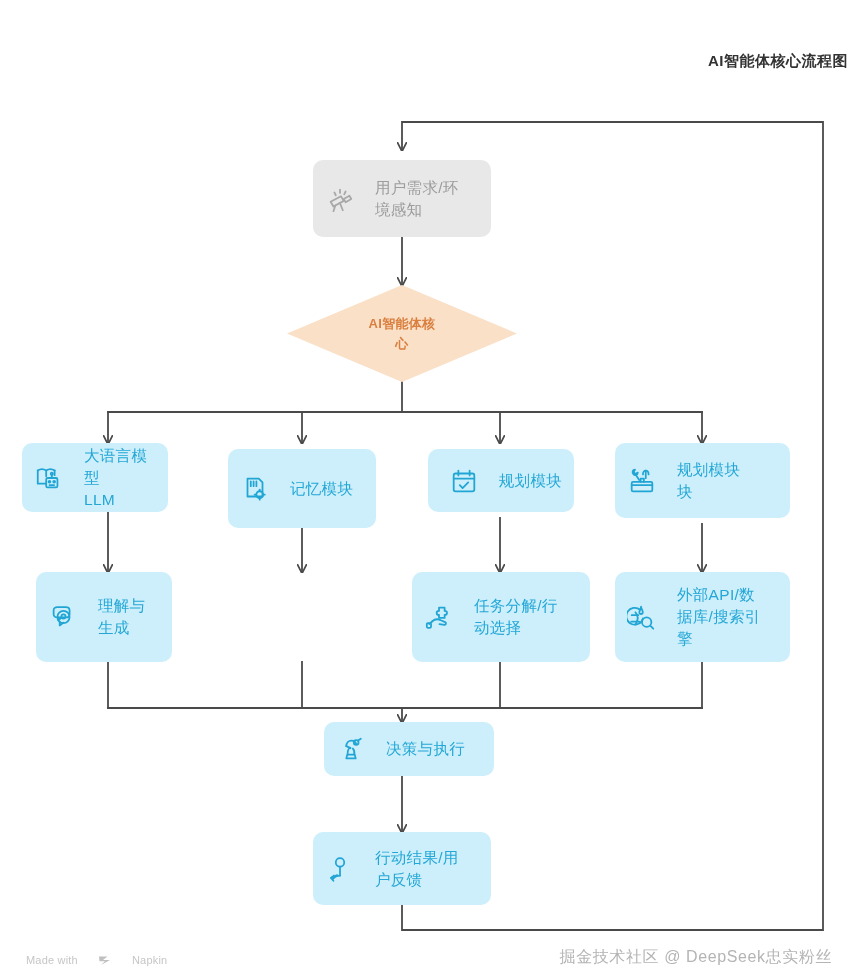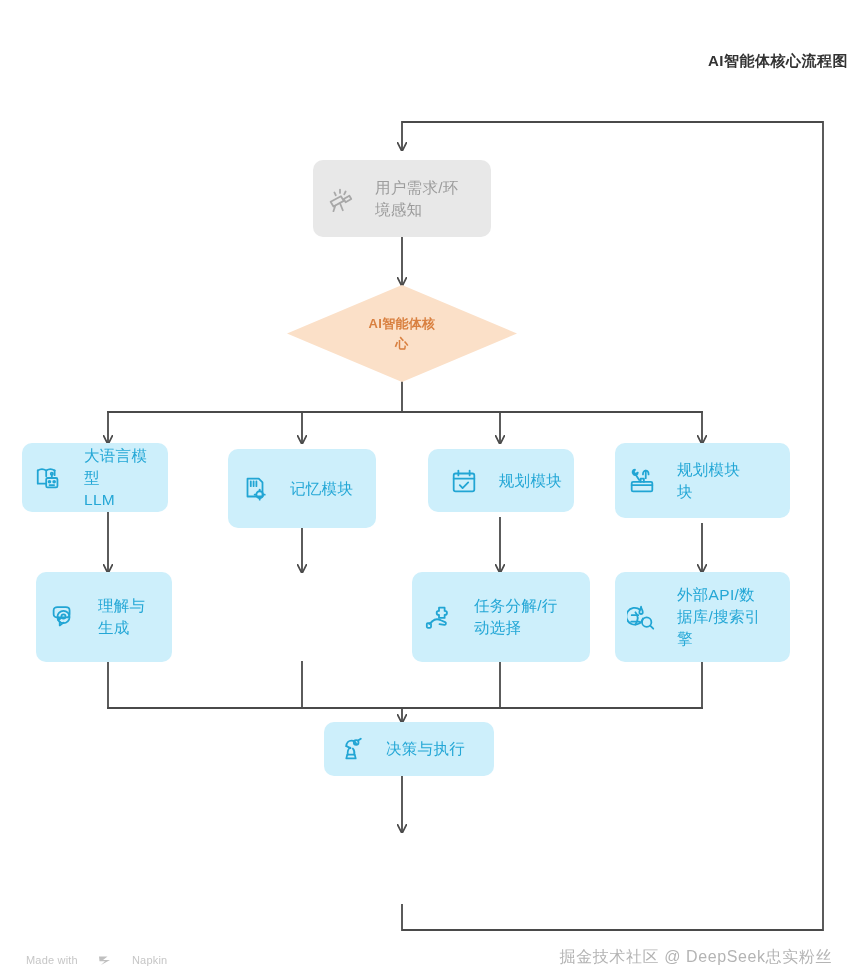--- a/index.html
+++ b/index.html
@@ -281,20 +281,31 @@
       <path d="M12.5 22 C12 18 13 16 15 14.5"></path>
       <path d="M19.5 22 C20 19 19.5 17 18 15.5"></path>
       <path d="M11 13 C11 9.5 13.5 7 16.5 7 C19 7 21 8.5 21.5 10.5"></path>
       <path d="M11 13 L15.5 15"></path>
       <circle cx="21.5" cy="9" r="2.5"></circle>
       <path d="M23.5 7 L26.5 5"></path>
     </svg>
     <div class="label">决策与执行</div>
   </div>
 
+  <div class="node node-blue" style="left:313px; top:832px; width:178px; height:73px;">
+    <svg class="icon" viewBox="0 0 32 32" fill="none" stroke="#21a5d4" stroke-width="1.9" stroke-linecap="round" stroke-linejoin="round">
+      <circle cx="16" cy="9" r="4.5"></circle>
+      <path d="M16 14 L16 23"></path>
+      <path d="M16 23 C13 23 10 24.5 8 27"></path>
+      <path d="M13 22.5 L6.5 25.5"></path>
+      <path d="M9.5 23 L6.5 25.5 L9 28.5"></path>
+    </svg>
+    <div class="label">行动结果/用
+户反馈</div>
+  </div>
 
   <div class="brand">
     <span>Made with</span>
     <svg width="14" height="11" viewBox="0 0 14 11">
       <path d="M1 1.5 L9.5 1.5 L5 5 L12 5 L3 10 L7 6.2 L1.5 6.2 Z" fill="#c0c0c0"></path>
     </svg>
     <span>Napkin</span>
   </div>
 
   <div class="watermark">掘金技术社区 @ DeepSeek忠实粉丝</div>

